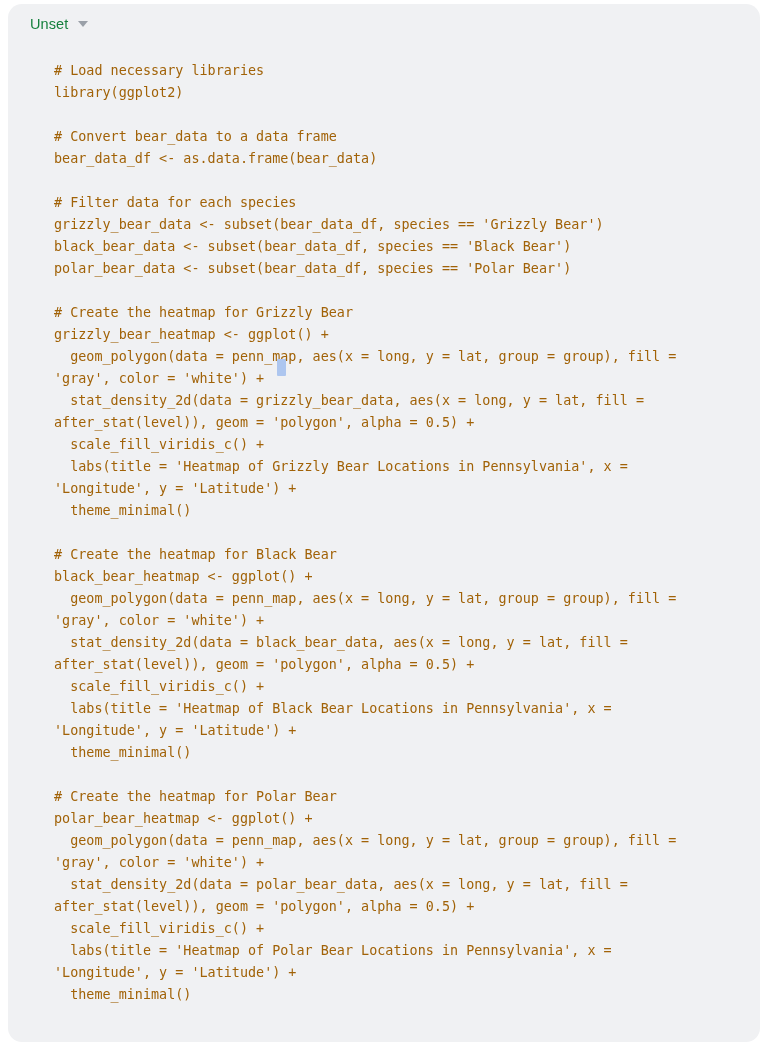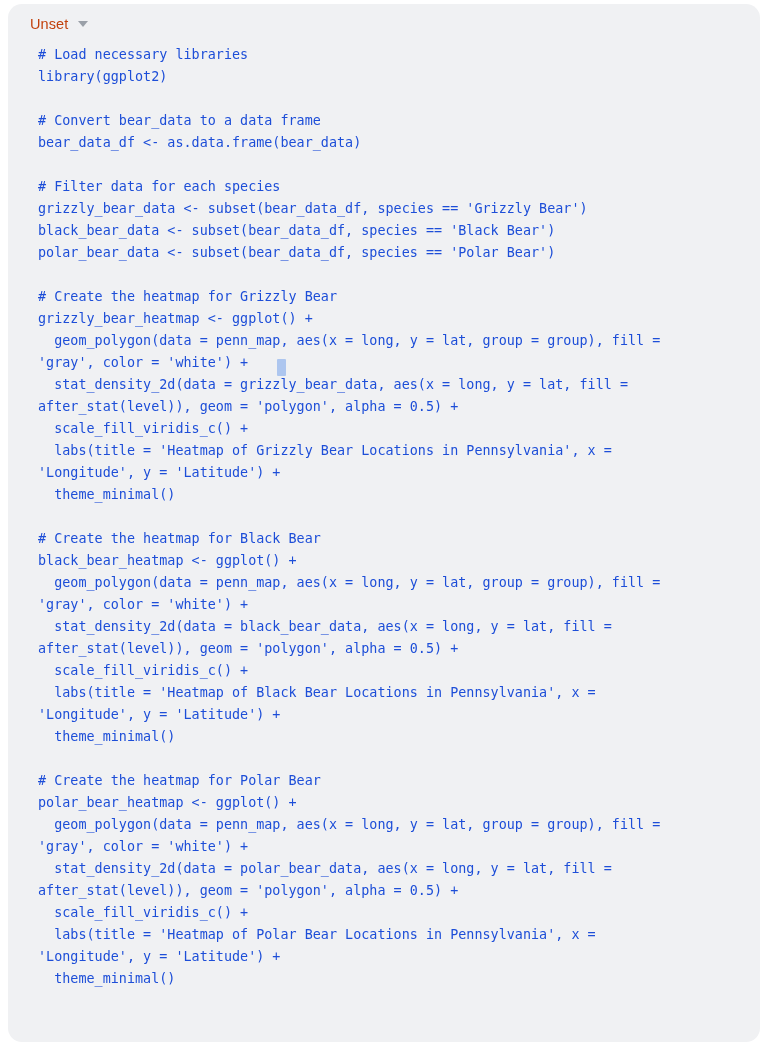--- a/index.html
+++ b/index.html
@@ -34,41 +34,41 @@
   #lang-select {
     display: inline-flex;
     align-items: center;
     gap: 10px;
     cursor: pointer;
     user-select: none;
   }
   #lang-label {
     font-family: "Liberation Sans", sans-serif;
     font-size: 14.5px;
-    color: #c2410c;
+    color: #15803d;
     letter-spacing: 0.1px;
   }
   #chevron {
     display: inline-block;
     width: 0;
     height: 0;
     border-left: 5px solid transparent;
     border-right: 5px solid transparent;
     border-top: 6px solid #9aa0a8;
   }
   #code-body {
     padding: 6px 0 0 30px;
     box-sizing: border-box;
   }
   pre#code-text {
-    margin: 0;
+    margin: 16px;
     font-family: "DejaVu Sans Mono", "Liberation Mono", monospace;
     font-size: 13.4px;
     line-height: 22px;
-    color: #1d4ed8;
+    color: #a16207;
     white-space: pre;
     letter-spacing: 0.02px;
     tab-size: 2;
   }
   
   #caret-overlay {
     position: absolute;
     left: 269px;
     top: 355px;
     width: 9px;

